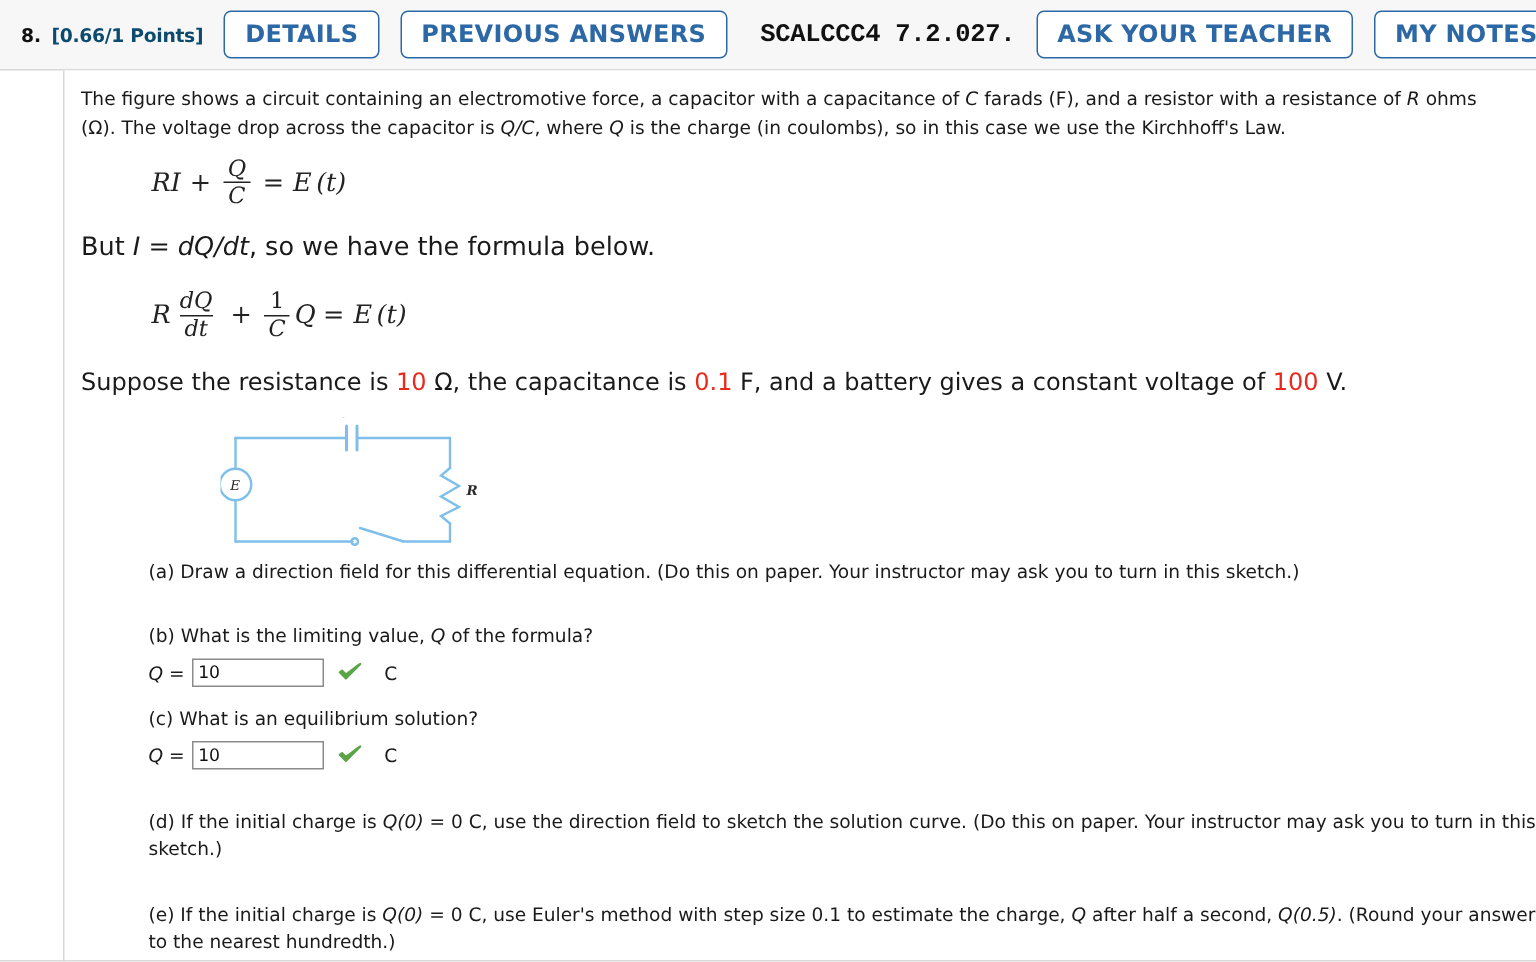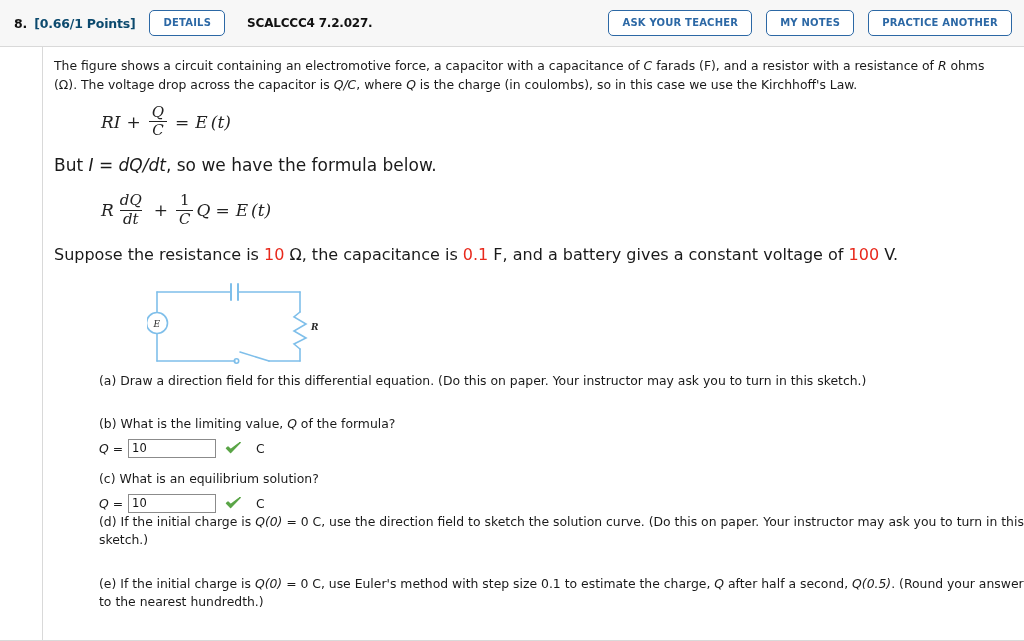--- a/index.html
+++ b/index.html
@@ -35,38 +35,39 @@
     color: #0c4a6e;
     margin-left: 7px;
     white-space: nowrap;
     letter-spacing: -0.2px;
   }
   .hbtn {
     border: 1.6px solid #2c68a5;
     border-radius: 5px;
     background: #ffffff;
     color: #2c68a5;
-    font-size: 10px;
+    font-size: 16px;
     font-weight: bold;
     letter-spacing: 0.2px;
     padding: 7px 13px 7px 13px;
     margin-left: 14px;
     cursor: pointer;
     white-space: nowrap;
     line-height: 1;
     font-family: "DejaVu Sans", "Liberation Sans", sans-serif;
     text-align: center;
   }
   .assignment-code {
-    font-size: 12px;
+    font-size: 17px;
     font-weight: bold;
     color: #111;
     margin-left: 22px;
     white-space: nowrap;
     letter-spacing: -0.2px;
+    font-family: Liberation Mono, monospace;
   }
   .hspacer { flex: 1 1 auto; }
   .hbtn.last { margin-right: 12px; }
 
   
   .qbody {
     position: absolute;
     left: 42px; top: 47px;
     width: 982px; height: 594px;
     border-left: 1px solid #d9d9d9;
@@ -121,21 +122,21 @@
   .part {
     font-size: 12.4px;
     color: #1a1a1a;
     line-height: 1.5;
     margin-left: 45px;
     max-width: 940px;
   }
   .part-a { }
   .part-b { margin-top: 25px; }
   .part-c { margin-top: 12px; }
-  .part-d { }
+  .part-d { margin-top: 26px; }
   .part-e { margin-top: 25px; }
 
   .ansrow {
     display: flex;
     align-items: center;
     margin-top: 5px;
     margin-left: 45px;
     font-size: 12.4px;
     color: #1a1a1a;
   }
@@ -167,20 +168,21 @@
     border-top: 1px solid #d9d9d9;
   }
 </style>
 </head>
 <body>
 
 <div class="header">
   <span class="q-num">8.</span>
   <span class="q-points">[0.66/1 Points]</span>
   <button class="hbtn">DETAILS</button>
+  <button class="hbtn">PREVIOUS ANSWERS</button>
   <span class="assignment-code">SCALCCC4 7.2.027.</span>
   <span class="hspacer"></span>
   <button class="hbtn">ASK YOUR TEACHER</button>
   <button class="hbtn">MY NOTES</button>
   <button class="hbtn last">PRACTICE ANOTHER</button>
 </div>
 
 <div class="qbody">
   <div class="inner">
 

